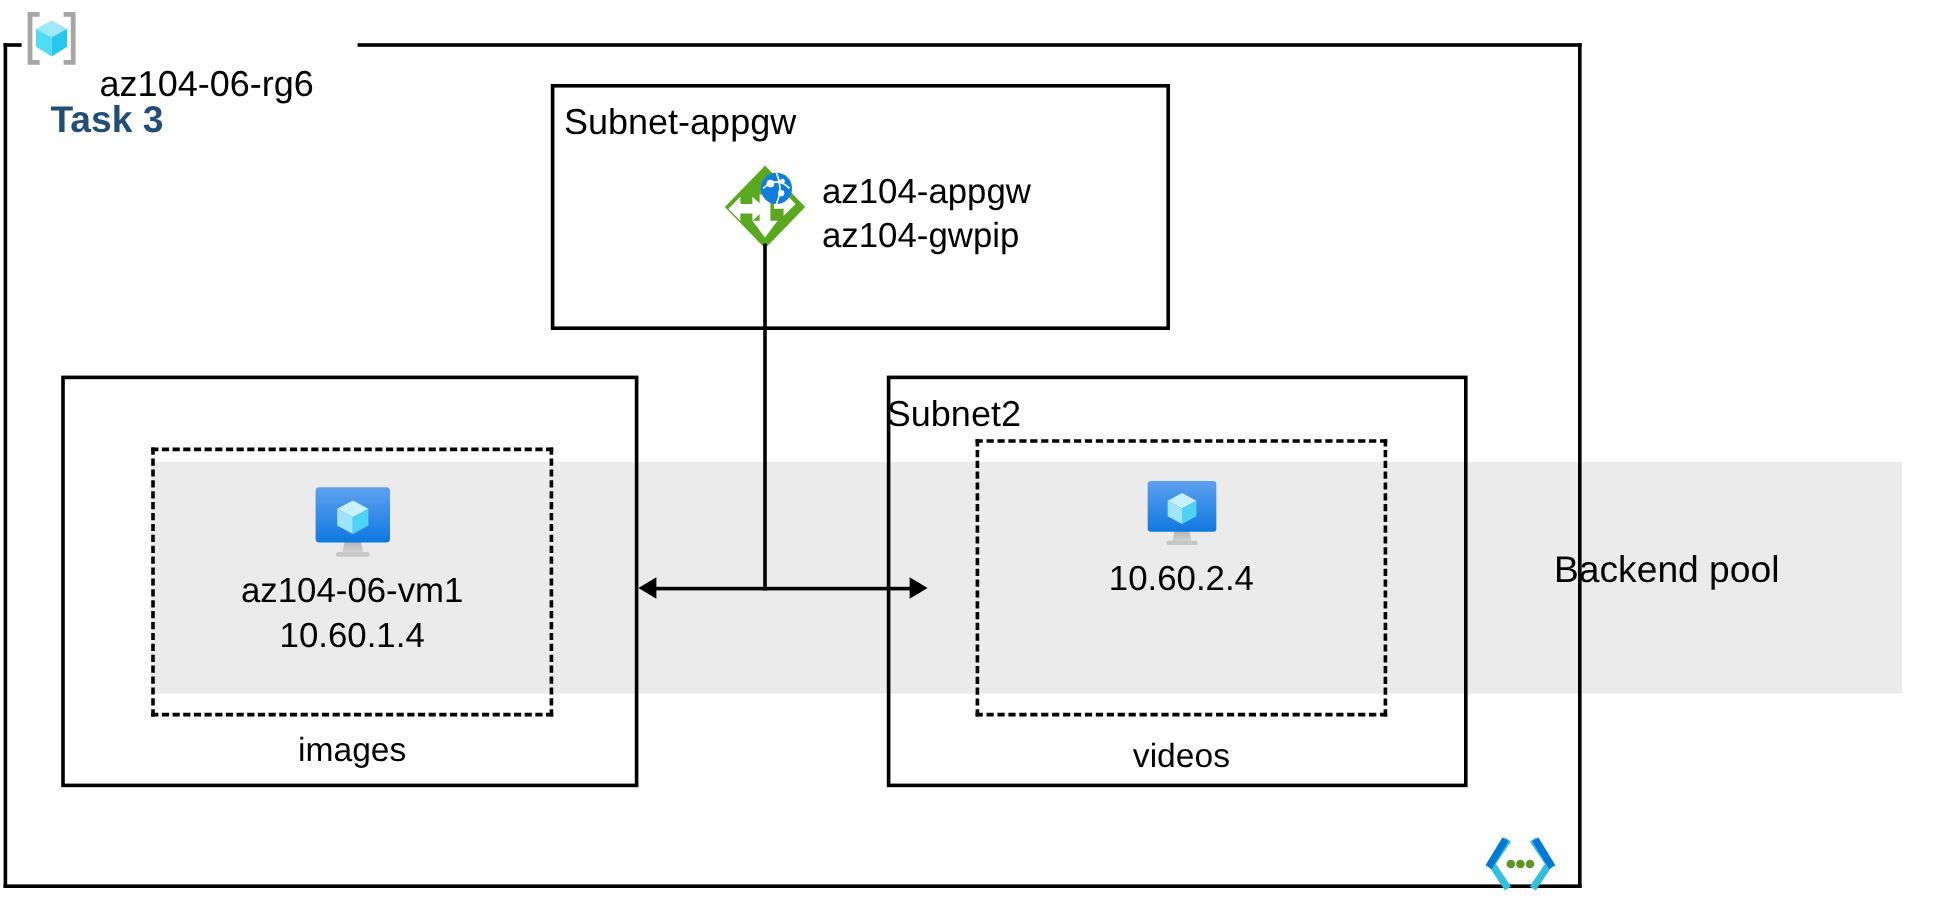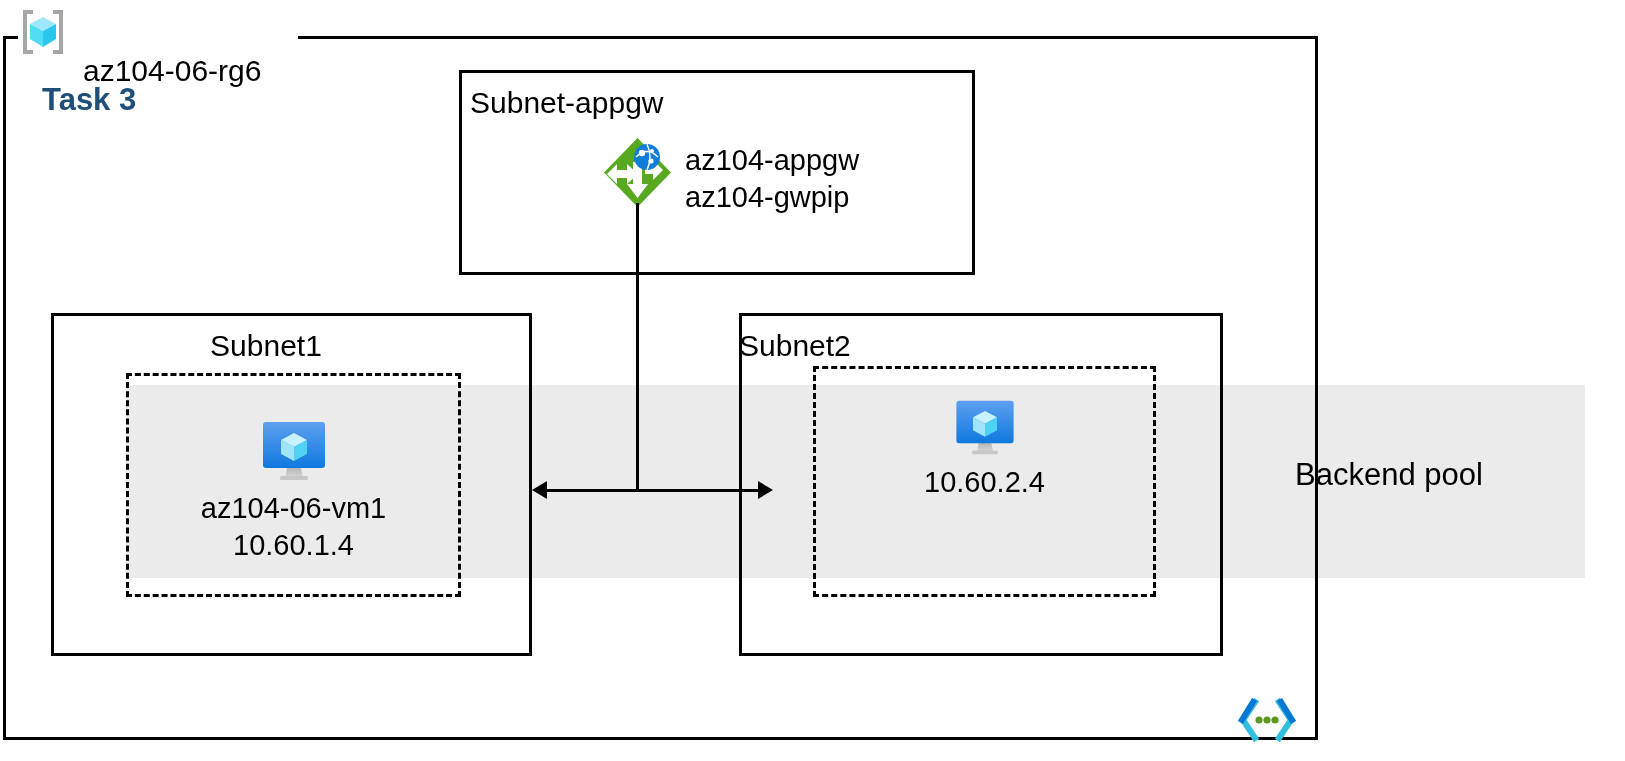--- a/index.html
+++ b/index.html
@@ -118,21 +118,21 @@
     background: transparent;
   }
   #dash-vm1 { left: 126px; top: 373px; width: 335px; height: 224px; }
   #dash-vm2 { left: 813px; top: 366px; width: 343px; height: 231px; }
 
   
   .vm-block {
     position: absolute;
     text-align: center;
   }
-  #vm1-block { left: 126px; top: 416px; width: 335px; }
+  #vm1-block { left: 126px; top: 400px; width: 335px; }
   #vm2-block { left: 813px; top: 395px; width: 343px; }
 
   .vm-name, .vm-ip {
     font-size: 29px;
     line-height: 37px;
     color: #000000;
     white-space: nowrap;
   }
 
   
@@ -264,21 +264,20 @@
     <div class="appgw-line">az104-appgw</div>
     <div class="appgw-line">az104-gwpip</div>
   </div>
 
   <div id="conn-vert"></div>
   <div id="conn-horiz"></div>
   <div class="arrow-head" id="arrow-left"></div>
   <div class="arrow-head" id="arrow-right"></div>
 
   <div class="subnet-box" id="box-subnet1"></div>
-  <div class="subnet-title" id="title-subnet1">Subnet1</div>
   <div class="dashed-box" id="dash-vm1"></div>
 
   <div class="vm-block" id="vm1-block">
     <svg width="78" height="70" viewBox="0 0 78 70">
       <defs>
         <linearGradient id="vmgrad1" x1="0" y1="0" x2="0" y2="1">
           <stop offset="0%" stop-color="#5ea0ef"></stop>
           <stop offset="100%" stop-color="#0f79e0"></stop>
         </linearGradient>
         <linearGradient id="standgrad1" x1="0" y1="0" x2="0" y2="1">
@@ -290,20 +289,21 @@
       <rect x="25" y="60" width="28" height="4" rx="1.5" fill="#c7c7c7"></rect>
       <rect x="8" y="6" width="62" height="46" rx="3" fill="url(#vmgrad1)"></rect>
       <polygon points="39,17 52,24 39,31 26,24" fill="#c6f1fd"></polygon>
       <polygon points="26,24 39,31 39,45 26,38" fill="#9fe4fa"></polygon>
       <polygon points="52,24 52,38 39,45 39,31" fill="#4fd3f5"></polygon>
     </svg>
     <div class="vm-name">az104-06-vm1</div>
     <div class="vm-ip">10.60.1.4</div>
   </div>
 
+  <div class="tier-caption" id="cap-images">images</div>
 
   <div class="subnet-box" id="box-subnet2"></div>
   <div class="subnet-title" id="title-subnet2">Subnet2</div>
   <div class="dashed-box" id="dash-vm2"></div>
 
   <div class="vm-block" id="vm2-block">
     <svg width="72" height="65" viewBox="0 0 78 70">
       <defs>
         <linearGradient id="vmgrad2" x1="0" y1="0" x2="0" y2="1">
           <stop offset="0%" stop-color="#5ea0ef"></stop>
@@ -317,20 +317,21 @@
       <path d="M33 48 L45 48 L48 62 L30 62 Z" fill="url(#standgrad2)"></path>
       <rect x="25" y="60" width="28" height="4" rx="1.5" fill="#c7c7c7"></rect>
       <rect x="8" y="6" width="62" height="46" rx="3" fill="url(#vmgrad2)"></rect>
       <polygon points="39,17 52,24 39,31 26,24" fill="#c6f1fd"></polygon>
       <polygon points="26,24 39,31 39,45 26,38" fill="#9fe4fa"></polygon>
       <polygon points="52,24 52,38 39,45 39,31" fill="#4fd3f5"></polygon>
     </svg>
     <div class="vm-ip">10.60.2.4</div>
   </div>
 
+  <div class="tier-caption" id="cap-videos">videos</div>
 
   <div id="code-icon">
     <svg width="58" height="46" viewBox="0 0 58 46">
       <path d="M17 5 L5 23 L17 41" fill="none" stroke="#32bedd" stroke-width="6" stroke-linecap="square"></path>
       <path d="M15 5 L4 23" fill="none" stroke="#0078d4" stroke-width="6" stroke-linecap="square"></path>
       <path d="M41 5 L53 23 L41 41" fill="none" stroke="#32bedd" stroke-width="6" stroke-linecap="square"></path>
       <path d="M43 5 L54 23" fill="none" stroke="#0078d4" stroke-width="6" stroke-linecap="square"></path>
       <circle cx="21" cy="23" r="3.6" fill="#5e9624"></circle>
       <circle cx="29" cy="23" r="3.6" fill="#5e9624"></circle>
       <circle cx="37" cy="23" r="3.6" fill="#5e9624"></circle>

